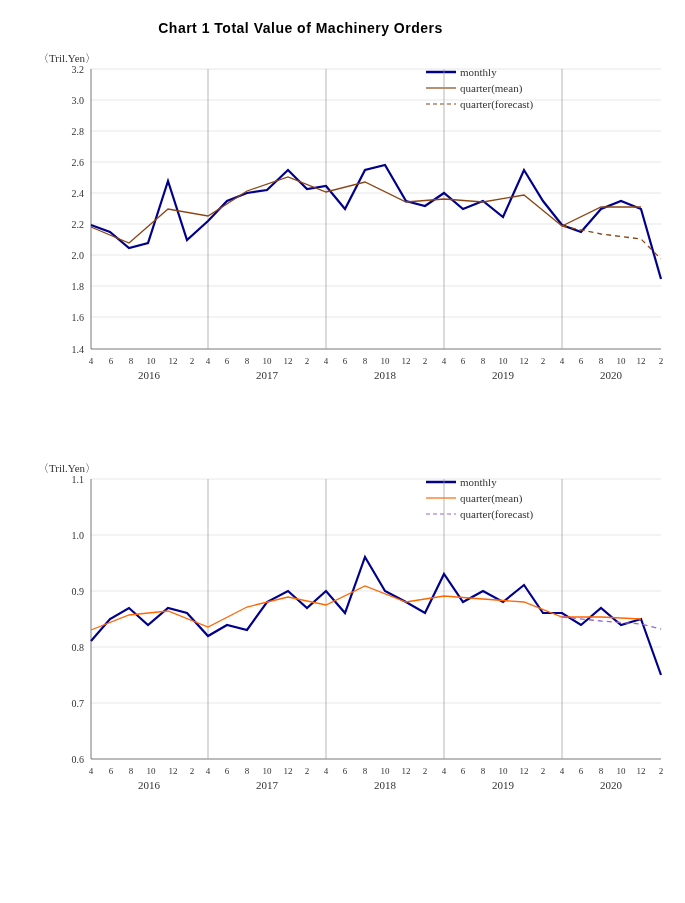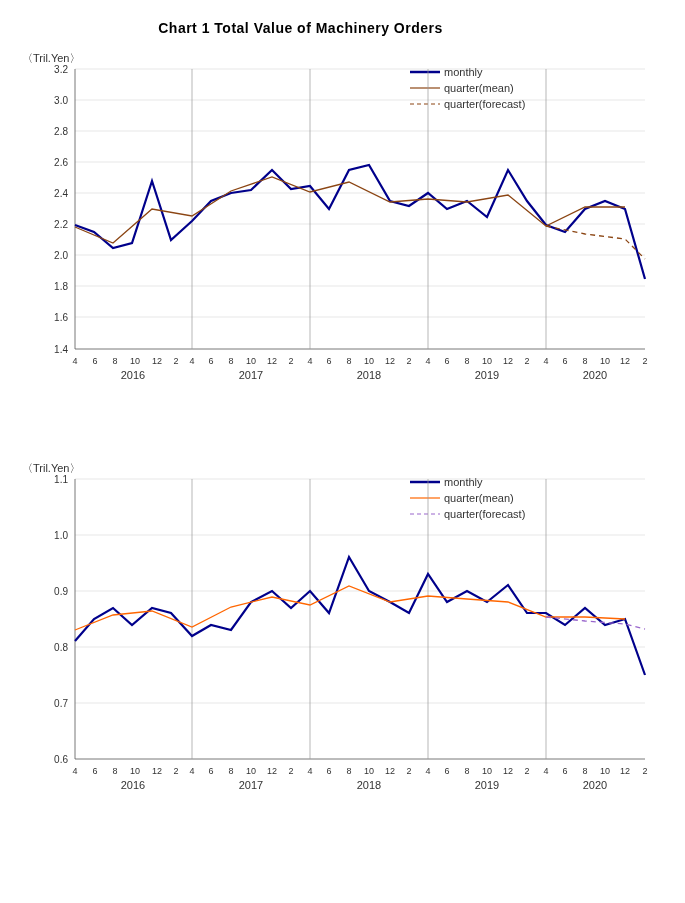--- a/index.html
+++ b/index.html
@@ -4,37 +4,38 @@
   <style>
     * { margin: 0; padding: 0; box-sizing: border-box; }
     body {
       background: #fff;
       font-family: Arial, sans-serif;
       width: 685px;
       min-height: 903px;
     }
     .page {
       width: 601px;
-      padding: 10px 0;
+      padding: 10px 16px;
     }
     .chart-container {
       width: 100%;
       padding: 10px 20px 20px 20px;
       margin-bottom: 10px;
     }
     .chart-title {
       text-align: center;
       font-size: 14px;
       font-weight: bold;
       margin-bottom: 8px;
       letter-spacing: 0.5px;
     }
     .chart-area {
       position: relative;
       width: 100%;
+      font-family: Liberation Serif, serif;
     }
     svg {
       display: block;
     }
     .unit-label {
       font-size: 11px;
       fill: #333;
     }
   </style>
 </head>

